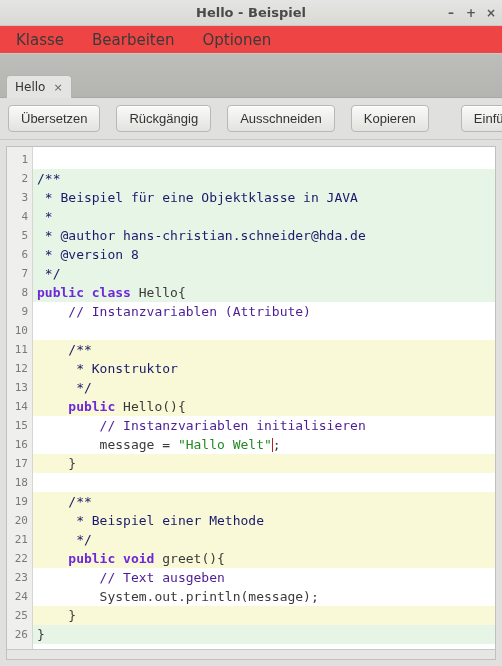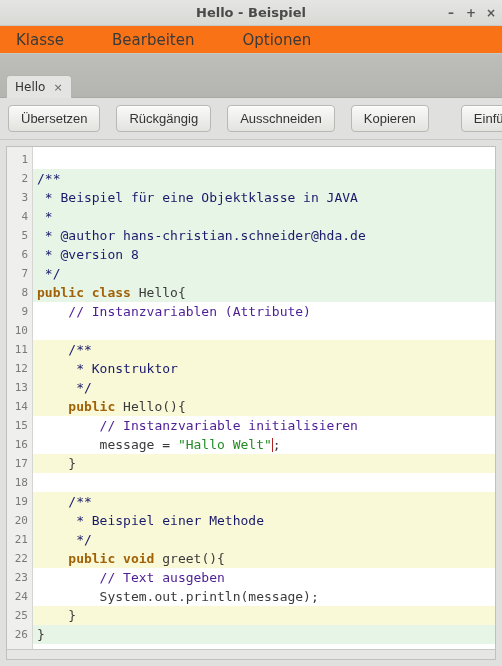--- a/index.html
+++ b/index.html
@@ -43,25 +43,25 @@
     display: inline-flex;
     align-items: center;
     justify-content: center;
     color: #555;
     font-weight: bold;
     cursor: default;
     font-size: 12px;
   }
   .menubar {
     height: 28px;
-    background: #f97316;
+    background: #ef4444;
     display: flex;
     align-items: center;
     padding: 0 10px;
-    gap: 36px;
+    gap: 16px;
     border-bottom: 1px solid #c8c8c5;
   }
   .menubar .mitem {
     font-size: 15px;
     color: #3a3a3a;
     padding: 2px 6px;
   }
   .tabbar {
     height: 44px;
     background: linear-gradient(#bdbdb9, #b4b4b0);
@@ -146,21 +146,21 @@
   .line {
     height: 19px;
     line-height: 19px;
     white-space: pre;
     padding-left: 4px;
   }
   .bg-green { background: #e7f5e6; }
   .bg-yellow { background: #f9f9d8; }
   .tok-comment { color: #1a1a6a; }
   .tok-gray { color: #4c1d95; }
-  .tok-kw { color: #a16207; font-weight: bold; }
+  .tok-kw { color: #6d28d9; font-weight: bold; }
   .tok-str { color: #228B22; }
   .cursor {
     display: inline-block;
     width: 1px;
     height: 14px;
     background: #b22222;
     vertical-align: middle;
     position: relative;
     top: -1px;
   }
@@ -245,21 +245,21 @@
         <div class="line bg-green"><span class="tok-comment"> * @author hans-christian.schneider@hda.de</span></div>
         <div class="line bg-green"><span class="tok-comment"> * @version 8</span></div>
         <div class="line bg-green"><span class="tok-comment"> */</span></div>
         <div class="line bg-green"><span class="tok-kw">public </span><span class="tok-kw">class </span><span>Hello{</span></div>
         <div class="line "><span class="tok-gray">    // Instanzvariablen (Attribute)</span></div>
         <div class="line "><span></span></div>
         <div class="line bg-yellow"><span class="tok-comment">    /**</span></div>
         <div class="line bg-yellow"><span class="tok-comment">     * Konstruktor</span></div>
         <div class="line bg-yellow"><span class="tok-comment">     */</span></div>
         <div class="line bg-yellow"><span>    </span><span class="tok-kw">public </span><span>Hello(){</span></div>
-        <div class="line "><span class="tok-gray">        // Instanzvariable initialisieren</span></div>
+        <div class="line "><span class="tok-gray">        // Instanzvariablen initialisieren</span></div>
         <div class="line "><span>        message = </span><span class="tok-str">"Hallo Welt"</span><span class="cursor"></span><span>;</span></div>
         <div class="line bg-yellow"><span>    }</span></div>
         <div class="line "><span></span></div>
         <div class="line bg-yellow"><span class="tok-comment">    /**</span></div>
         <div class="line bg-yellow"><span class="tok-comment">     * Beispiel einer Methode</span></div>
         <div class="line bg-yellow"><span class="tok-comment">     */</span></div>
         <div class="line bg-yellow"><span>    </span><span class="tok-kw">public </span><span class="tok-kw">void </span><span>greet(){</span></div>
         <div class="line "><span class="tok-gray">        // Text ausgeben</span></div>
         <div class="line "><span>        System.out.println(message);</span></div>
         <div class="line bg-yellow"><span>    }</span></div>

